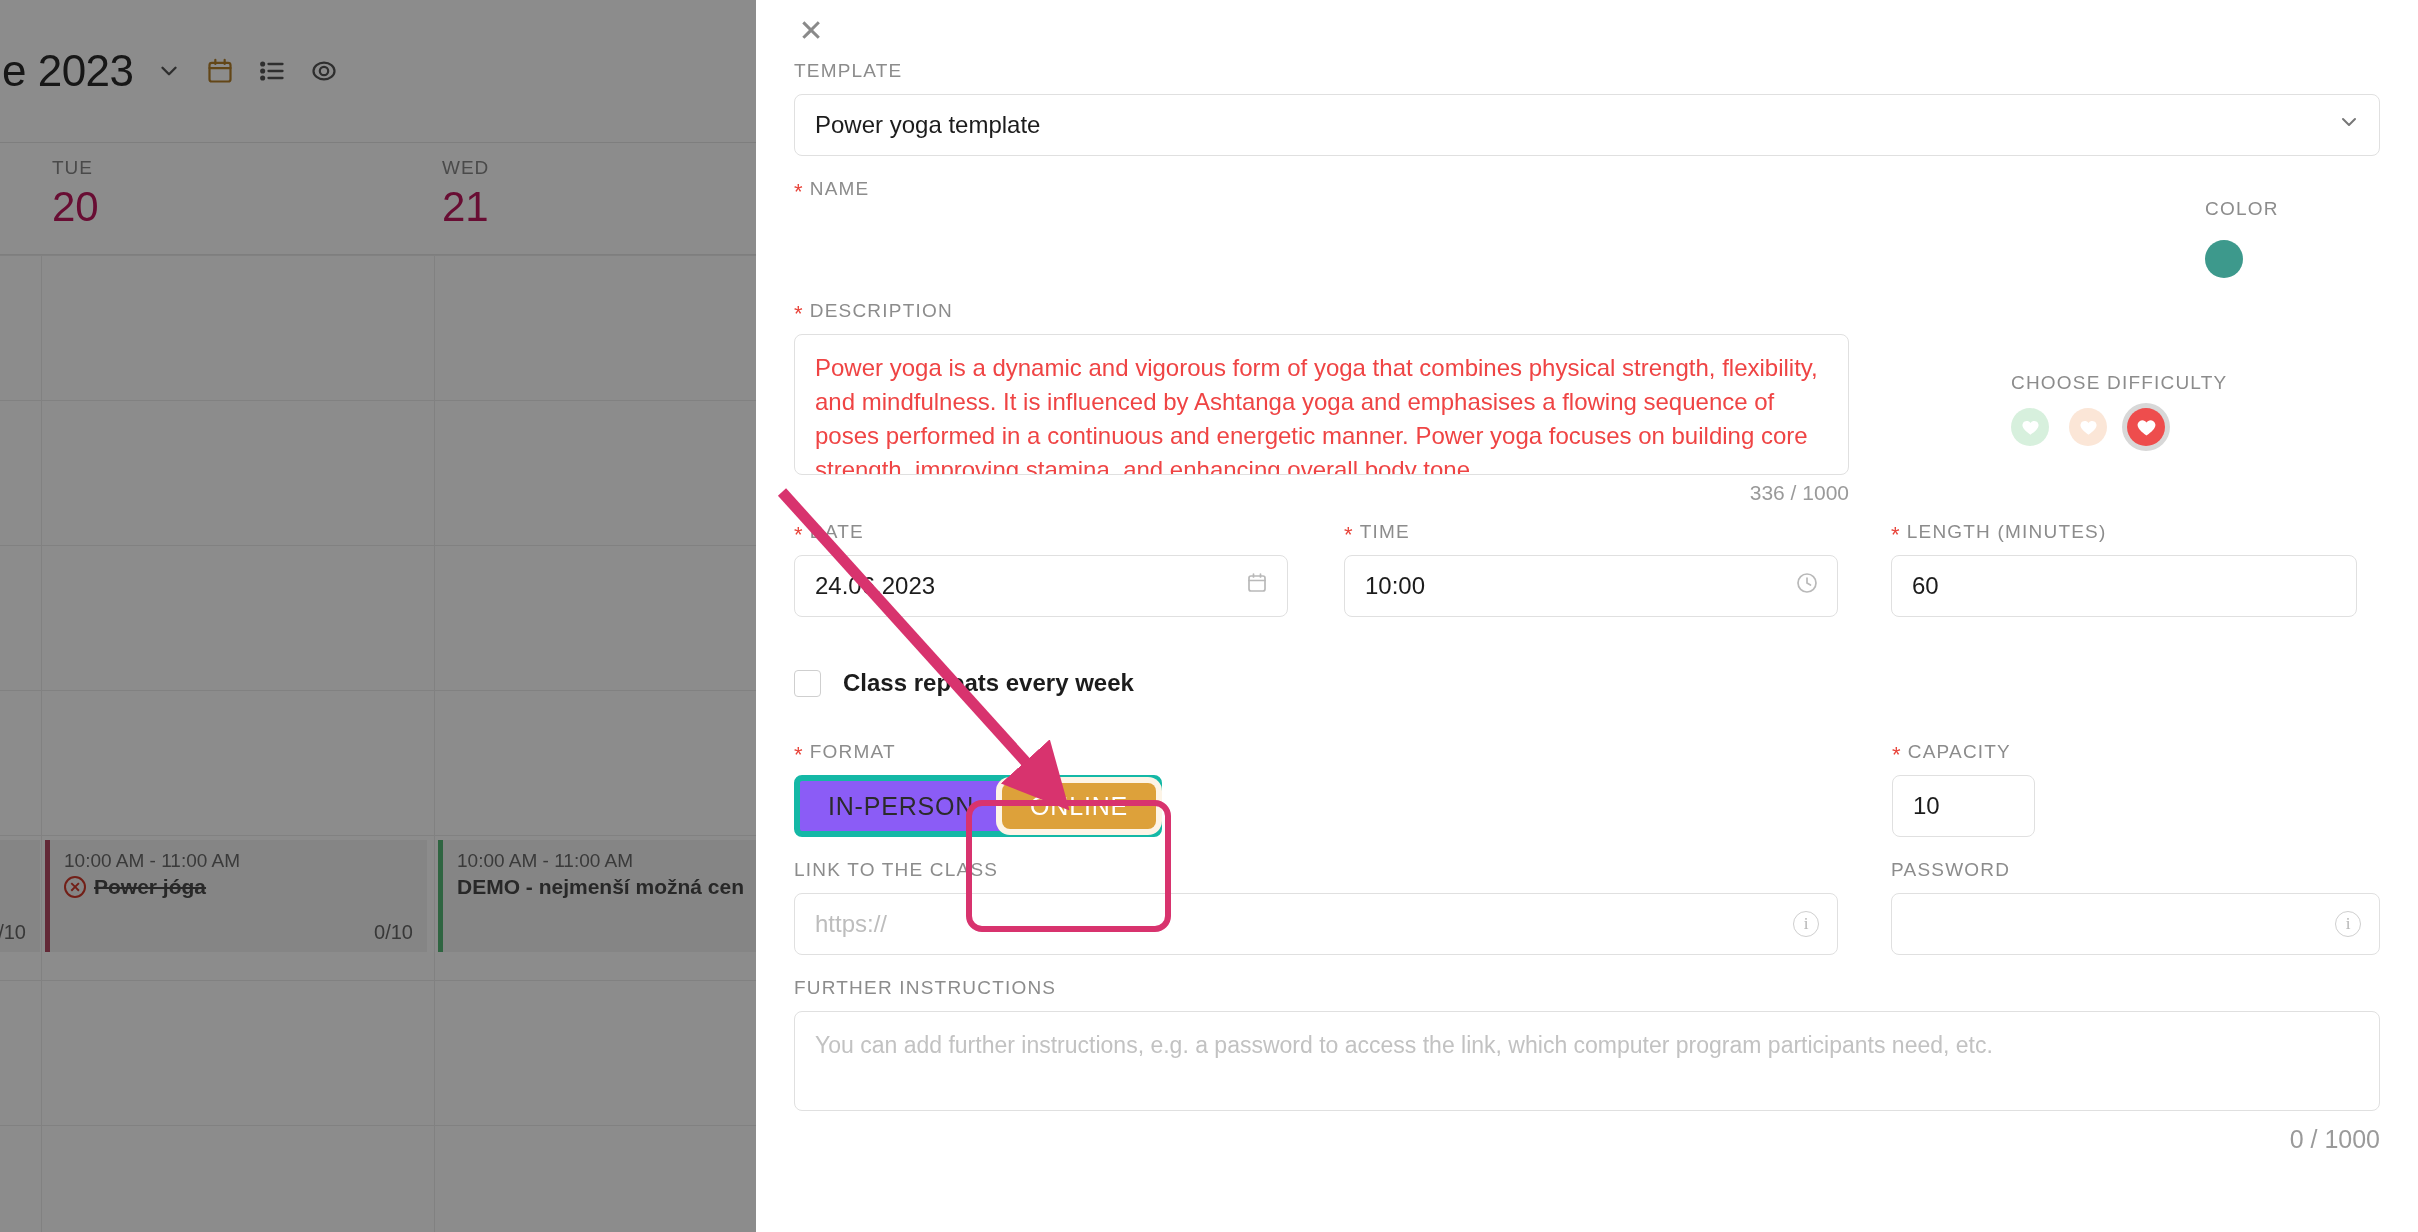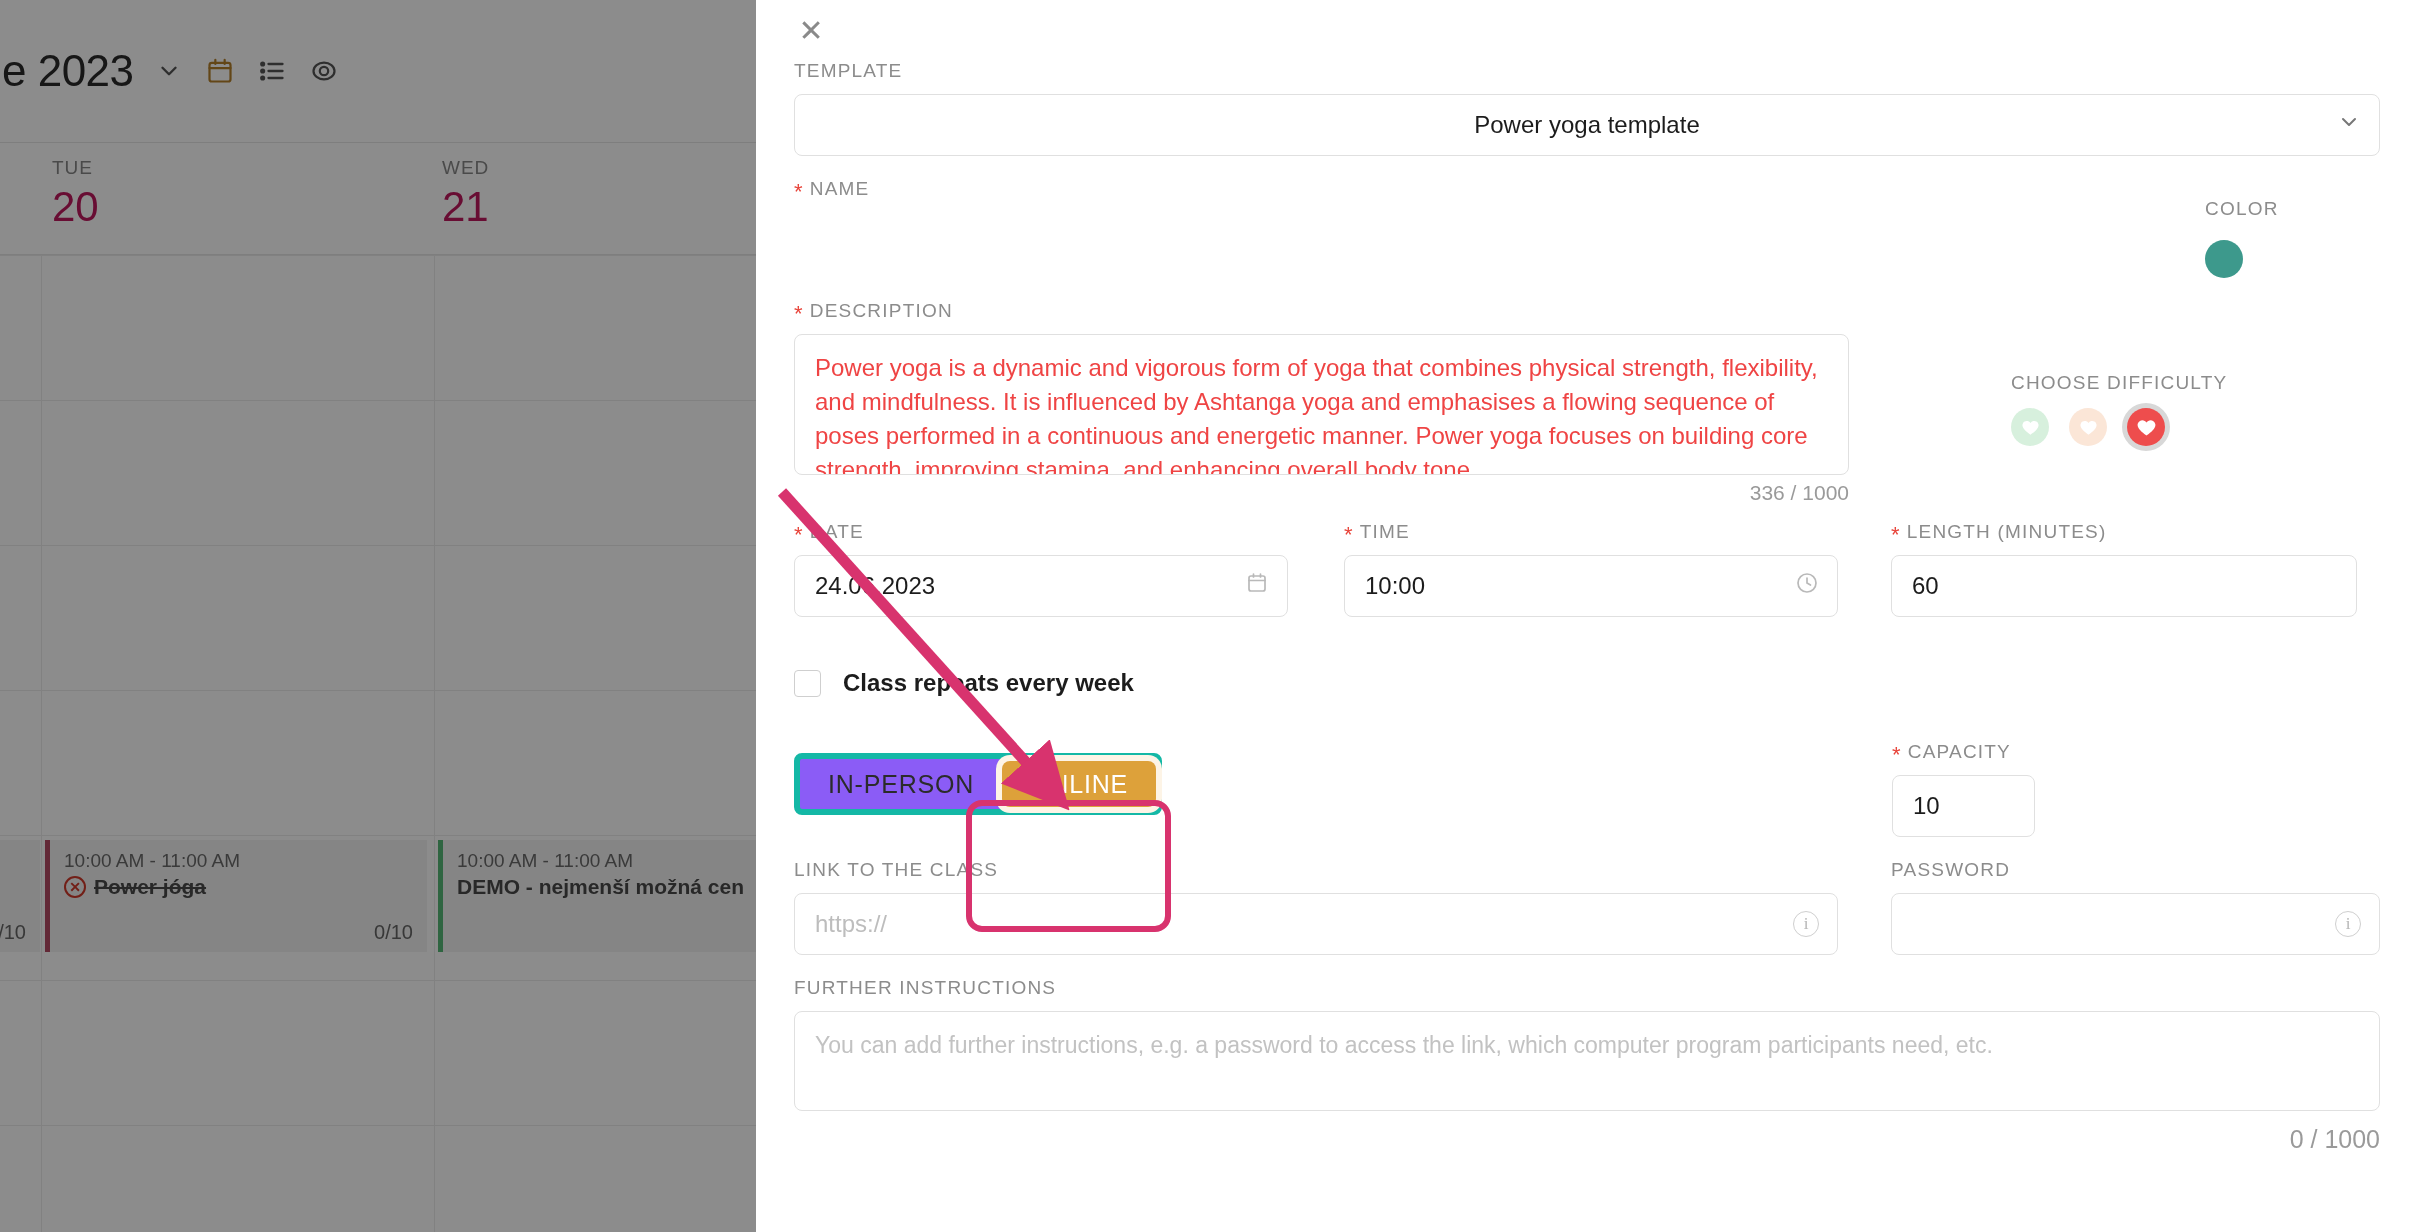--- a/index.html
+++ b/index.html
@@ -243,21 +243,21 @@
 
   <div class="modal">
 
     <div class="close-row">
       <div class="close-x">✕</div>
     </div>
 
     <div class="flabel" style="margin-top:4px;">
       <span>TEMPLATE</span>
     </div>
-    <div class="inp mt10" style="margin-top:12px;justify-content:center;">
+    <div class="inp mt10" style="margin-top:12px;">
       <span>Power yoga template</span>
       <span class="suffix">
         <svg width="24" height="24" viewBox="0 0 24 24" fill="none" stroke="#777" stroke-width="2" stroke-linecap="round" stroke-linejoin="round">
             <polyline points="6 9 12 15 18 9"></polyline>
           </svg>
       </span>
     </div>
 
     <div class="row" style="margin-top:22px;">
       <div style="width:1333px;">
@@ -353,20 +353,24 @@
       </div>
     </div>
 
     <div class="cbx-row" style="margin-top:52px;">
       <div class="cbx"></div>
       <div class="cbx-label">Class repeats every week</div>
     </div>
 
     <div class="row" style="margin-top:44px;">
       <div style="width:1098px;">
+        <div class="flabel">
+          <span class="req">*</span>
+          <span>FORMAT</span>
+        </div>
         <div class="seg" style="margin-top:12px;">
           <div class="seg-item">IN-PERSON</div>
           <div class="seg-item active" style="background: rgb(221, 161, 58);">ONLINE</div>
         </div>
       </div>
       <div style="margin-left:0px;">
         <div class="flabel">
           <span class="req">*</span>
           <span>CAPACITY</span>
         </div>

